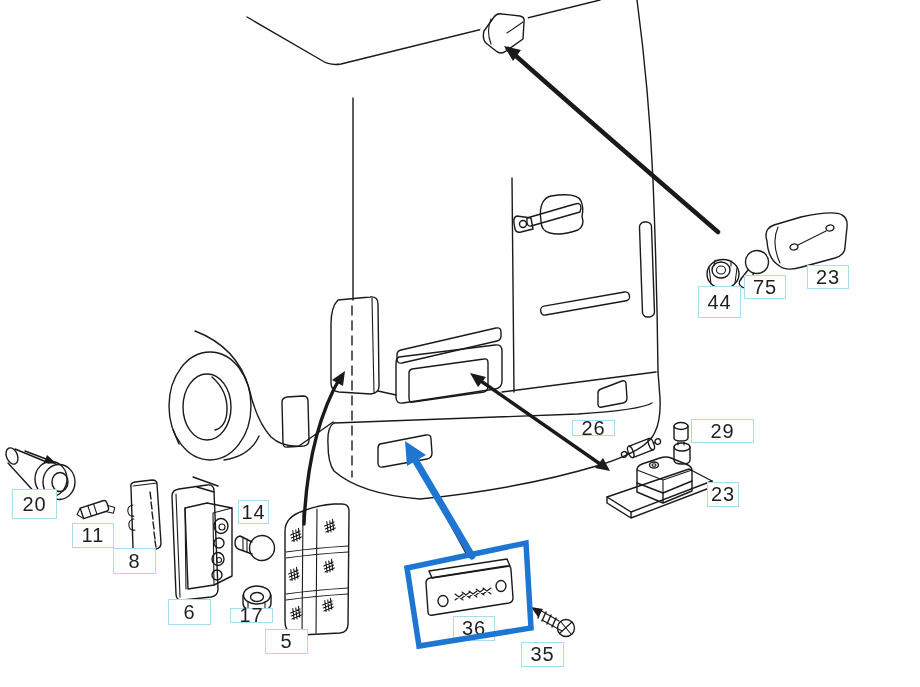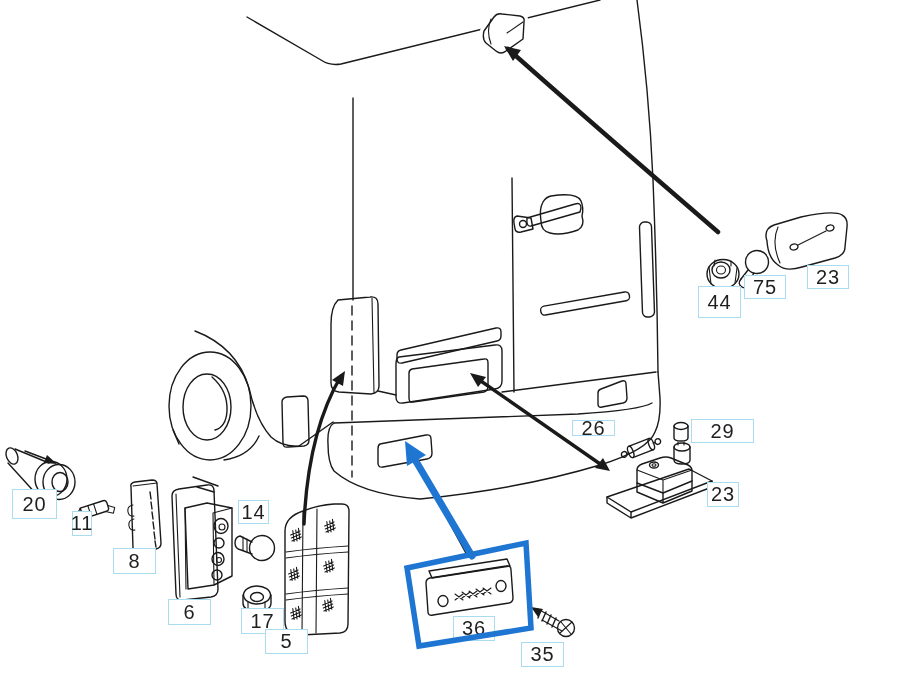--- a/index.html
+++ b/index.html
@@ -229,24 +229,24 @@
     <g>
       <path class="lineart" d="M767,241 Q763,229 774,225 L801,217 Q834,210 842,215 Q848,218 847,227 L845,247 Q845,255 835,258 L802,267 Q786,272 778,265 Q768,258 767,241 Z"></path>
       <path class="lineart thin" d="M778,227 Q771,243 780,263"></path>
       <ellipse class="lineart" cx="794" cy="247" rx="4" ry="3" transform="rotate(-12 794 247)"></ellipse>
       <ellipse class="lineart" cx="830" cy="228" rx="4" ry="3" transform="rotate(-12 830 228)"></ellipse>
       <path class="lineart thin" d="M798,245 L826,231"></path>
     </g>
   </svg>
 
   <div class="lbl" style="left:12px;top:489px;width:45px;height:30px">20</div>
-  <div class="lbl" style="left:72px;top:511px;width:20px;height:25px">11</div>
+  <div class="lbl" style="left:72px;top:523px;width:42px;height:25px">11</div>
   <div class="lbl" style="left:113px;top:548px;width:43px;height:26px">8</div>
   <div class="lbl" style="left:168px;top:599px;width:43px;height:26px">6</div>
-  <div class="lbl" style="left:241px;top:608px;width:43px;height:26px">17</div>
+  <div class="lbl" style="left:230px;top:608px;width:43px;height:15px">17</div>
   <div class="lbl" style="left:265px;top:629px;width:43px;height:25px">5</div>
   <div class="lbl" style="left:238px;top:500px;width:31px;height:24px">14</div>
   <div class="lbl" style="left:453px;top:616px;width:42px;height:25px">36</div>
   <div class="lbl" style="left:521px;top:642px;width:43px;height:25px">35</div>
   <div class="lbl" style="left:572px;top:420px;width:43px;height:16px">26</div>
   <div class="lbl" style="left:691px;top:419px;width:63px;height:24px">29</div>
   <div class="lbl" style="left:707px;top:482px;width:32px;height:25px">23</div>
   <div class="lbl" style="left:698px;top:286px;width:43px;height:32px">44</div>
   <div class="lbl" style="left:744px;top:275px;width:42px;height:24px">75</div>
   <div class="lbl" style="left:807px;top:265px;width:42px;height:24px">23</div>

